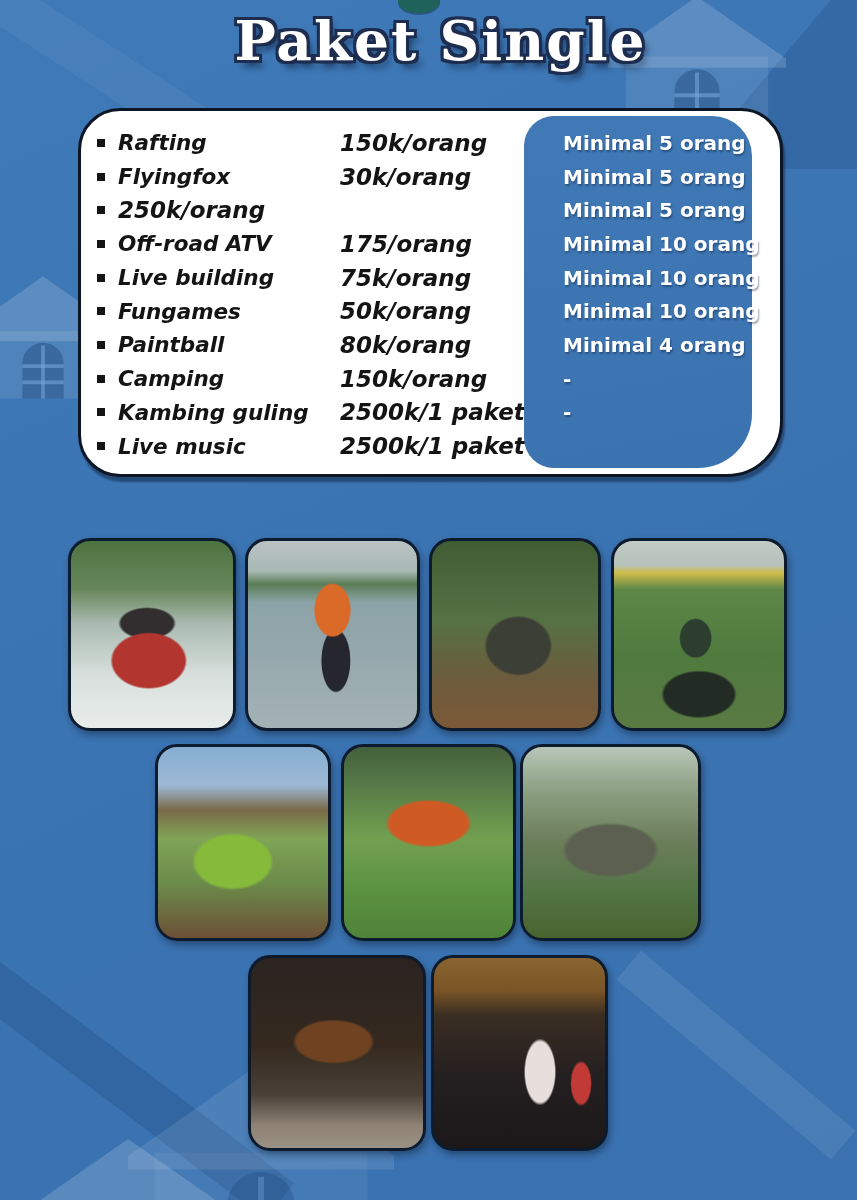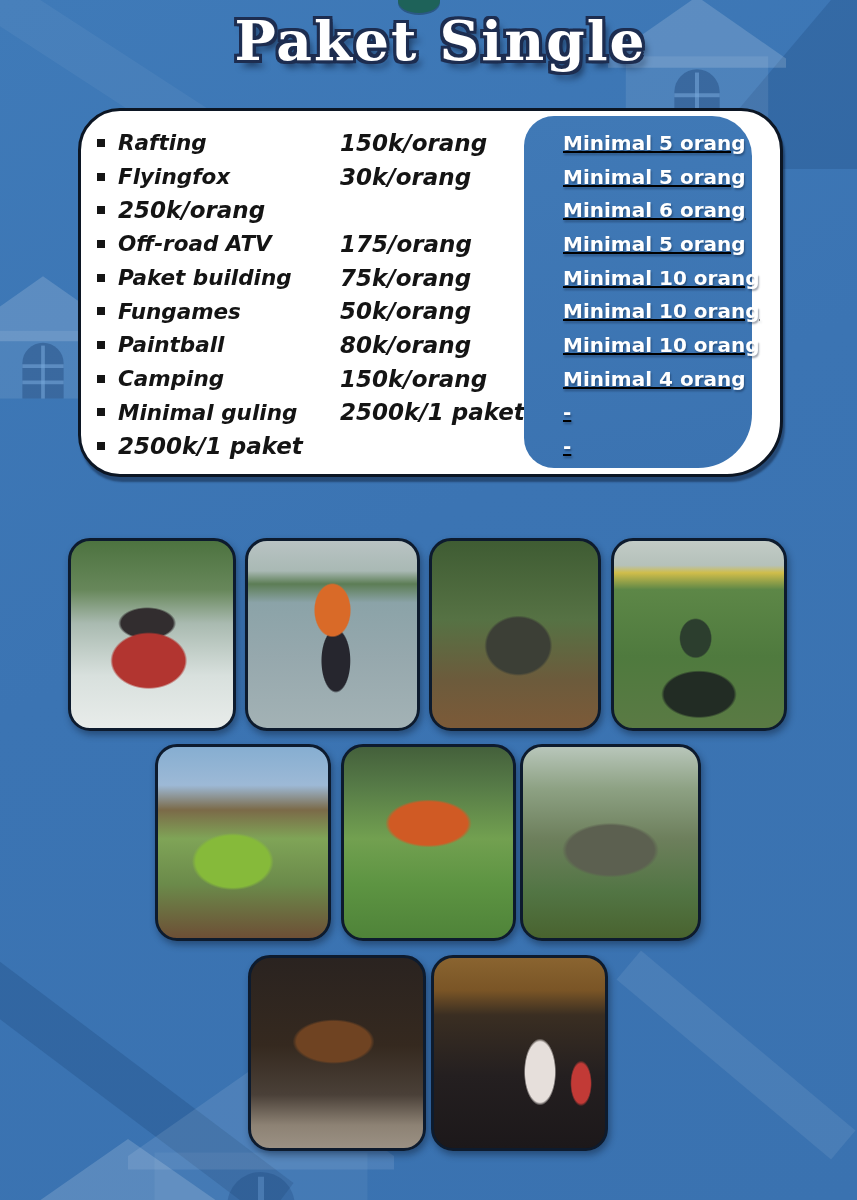--- a/index.html
+++ b/index.html
@@ -54,21 +54,21 @@
   .a-row{display:flex;align-items:center;height:33.7px;}
   .bullet{width:8px;height:8px;background:#151515;margin:0 13px 0 0;flex:none;}
   .a-name{flex:none;width:222px;font-size:21.5px;font-weight:bold;color:#141414;
     white-space:nowrap;}
   .a-price{font-size:23px;font-weight:bold;color:#141414;white-space:nowrap;}
   .minimal-box{
     position:absolute;left:443px;top:5px;width:228px;height:352px;
     background:linear-gradient(170deg,#4079b6,#3b73b1);
     border-radius:30px 40px 54px 30px;
   }
-  .minimal-list{padding:10px 0 0 39px;text-decoration:underline;}
+  .minimal-list{padding:10px 0 0 39px;}
   .m-row{display:flex;align-items:center;height:33.7px;}
   .m-row span{font-size:20px;font-weight:bold;color:#ffffff;white-space:nowrap;
     text-shadow:1px 2px 2px rgba(10,25,50,0.40);}
 
   
   .photo{
     position:absolute;z-index:10;box-sizing:border-box;
     border:3px solid #0d1b2e;border-radius:22px;
     box-shadow:2px 4px 7px rgba(8,18,36,0.40);
   }
@@ -173,58 +173,56 @@
           <span class="bullet"></span>
           <span class="a-price">250k/orang</span>
         </div>
         <div class="a-row">
           <span class="bullet"></span>
           <span class="a-name">Off-road ATV</span>
           <span class="a-price">175/orang</span>
         </div>
         <div class="a-row">
           <span class="bullet"></span>
-          <span class="a-name">Paket building</span>
+          <span class="a-name">Live building</span>
           <span class="a-price">75k/orang</span>
         </div>
         <div class="a-row">
           <span class="bullet"></span>
           <span class="a-name">Fungames</span>
           <span class="a-price">50k/orang</span>
         </div>
         <div class="a-row">
           <span class="bullet"></span>
           <span class="a-name">Paintball</span>
           <span class="a-price">80k/orang</span>
         </div>
         <div class="a-row">
           <span class="bullet"></span>
           <span class="a-name">Camping</span>
           <span class="a-price">150k/orang</span>
         </div>
         <div class="a-row">
           <span class="bullet"></span>
-          <span class="a-name">Minimal guling</span>
+          <span class="a-name">Kambing guling</span>
           <span class="a-price">2500k/1 paket</span>
         </div>
         <div class="a-row">
           <span class="bullet"></span>
+          <span class="a-name">Live music</span>
           <span class="a-price">2500k/1 paket</span>
         </div>
       </div>
     <div class="minimal-box">
       <div class="minimal-list">
           <div class="m-row">
             <span>Minimal 5 orang</span>
           </div>
           <div class="m-row">
             <span>Minimal 5 orang</span>
-          </div>
-          <div class="m-row">
-            <span>Minimal 6 orang</span>
           </div>
           <div class="m-row">
             <span>Minimal 5 orang</span>
           </div>
           <div class="m-row">
             <span>Minimal 10 orang</span>
           </div>
           <div class="m-row">
             <span>Minimal 10 orang</span>
           </div>

